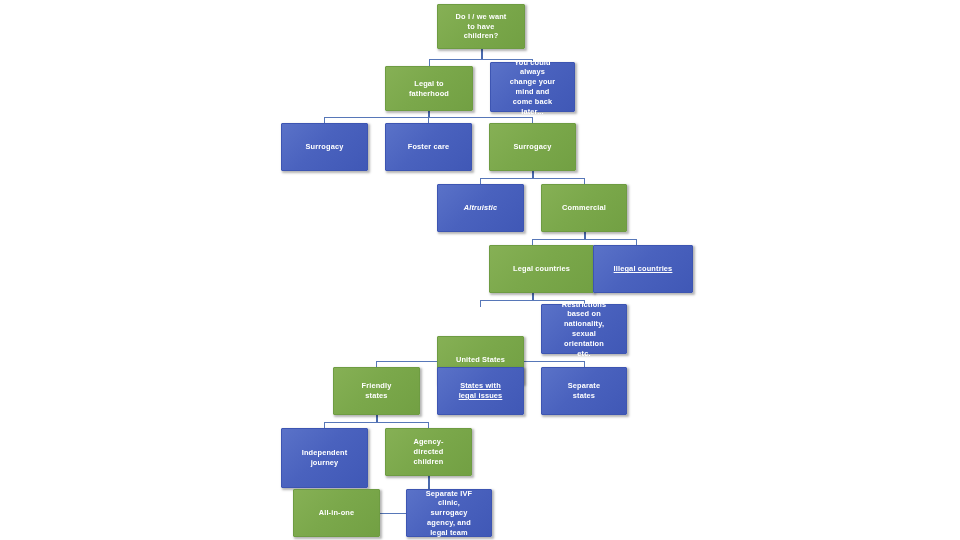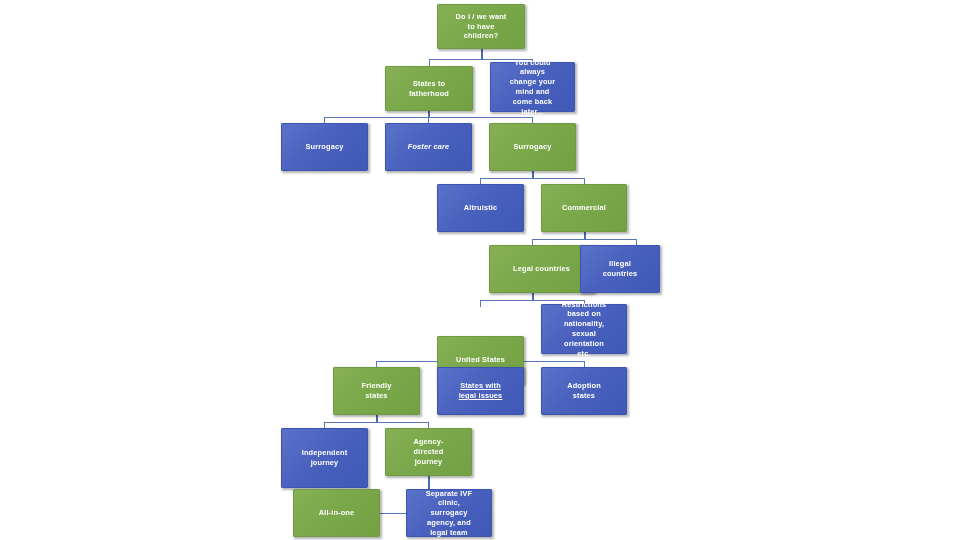--- a/index.html
+++ b/index.html
@@ -93,66 +93,66 @@
       <div class="conn v" style="left: 324px; top: 422px; width: 1px; height: 7px;"></div>
       <div class="conn v" style="left: 428px; top: 422px; width: 1px; height: 7px;"></div>
       <div class="conn v thick" style="left: 428px; top: 476px; width: 2px; height: 38px;"></div>
       <div class="conn h" style="left: 380px; top: 513px; width: 49px; height: 1px;"></div>
     </div>
   <div id="node-layer">
       <div class="node green" style="left: 437px; top: 4px; width: 88px; height: 45px;">
         <span>Do I / we want to have children?</span>
       </div>
       <div class="node green" style="left: 385px; top: 66px; width: 88px; height: 45px;">
-        <span>States to fatherhood</span>
+        <span>Legal to fatherhood</span>
       </div>
       <div class="node blue" style="left: 490px; top: 62px; width: 85px; height: 50px;">
         <span>You could always change your mind and come back later...</span>
       </div>
       <div class="node blue" style="left: 281px; top: 123px; width: 87px; height: 48px;">
         <span>Surrogacy</span>
       </div>
-      <div class="node blue" style="left: 385px; top: 123px; width: 87px; height: 48px; font-style: italic;">
+      <div class="node blue" style="left: 385px; top: 123px; width: 87px; height: 48px;">
         <span>Foster care</span>
       </div>
       <div class="node green" style="left: 489px; top: 123px; width: 87px; height: 48px;">
         <span>Surrogacy</span>
       </div>
-      <div class="node blue" style="left: 437px; top: 184px; width: 87px; height: 48px;">
+      <div class="node blue" style="left: 437px; top: 184px; width: 87px; height: 48px; font-style: italic;">
         <span>Altruistic</span>
       </div>
       <div class="node green" style="left: 541px; top: 184px; width: 86px; height: 48px;">
         <span>Commercial</span>
       </div>
       <div class="node green" style="left: 489px; top: 245px; width: 105px; height: 48px;">
         <span>Legal countries</span>
       </div>
-      <div class="node blue" style="left: 580px; top: 245px; width: 80px; height: 48px;">
+      <div class="node blue" style="left: 593px; top: 245px; width: 100px; height: 48px; text-decoration: underline;">
         <span>Illegal countries</span>
       </div>
       <div class="node green" style="left: 437px; top: 306px; width: 87px; height: 48px; margin-top: 30px;">
         <span>United States</span>
       </div>
       <div class="node blue" style="left: 541px; top: 304px; width: 86px; height: 50px;">
         <span>Restrictions based on nationality, sexual orientation etc.</span>
       </div>
       <div class="node green" style="left: 333px; top: 367px; width: 87px; height: 48px;">
         <span>Friendly states</span>
       </div>
       <div class="node blue" style="left: 437px; top: 367px; width: 87px; height: 48px; text-decoration: underline;">
         <span>States with legal issues</span>
       </div>
       <div class="node blue" style="left: 541px; top: 367px; width: 86px; height: 48px;">
-        <span>Adoption states</span>
+        <span>Separate states</span>
       </div>
       <div class="node blue" style="left: 281px; top: 428px; width: 87px; height: 60px;">
         <span>Independent journey</span>
       </div>
       <div class="node green" style="left: 385px; top: 428px; width: 87px; height: 48px;">
-        <span>Agency-directed journey</span>
+        <span>Agency-directed children</span>
       </div>
       <div class="node green" style="left: 293px; top: 489px; width: 87px; height: 48px;">
         <span>All-in-one</span>
       </div>
       <div class="node blue" style="left: 406px; top: 489px; width: 86px; height: 48px;">
         <span>Separate IVF clinic, surrogacy agency, and legal team</span>
       </div>
     </div>
 </div>
 

